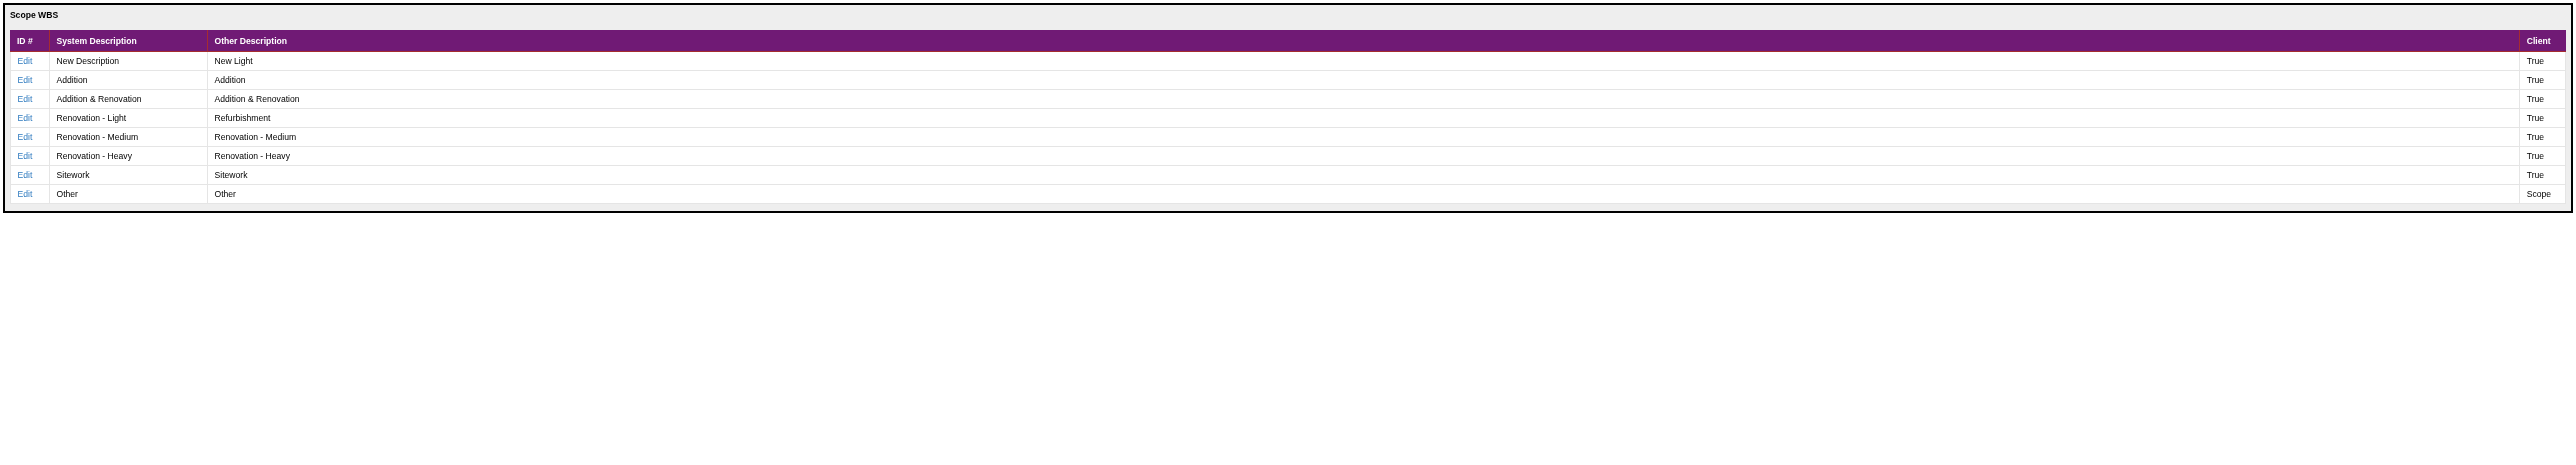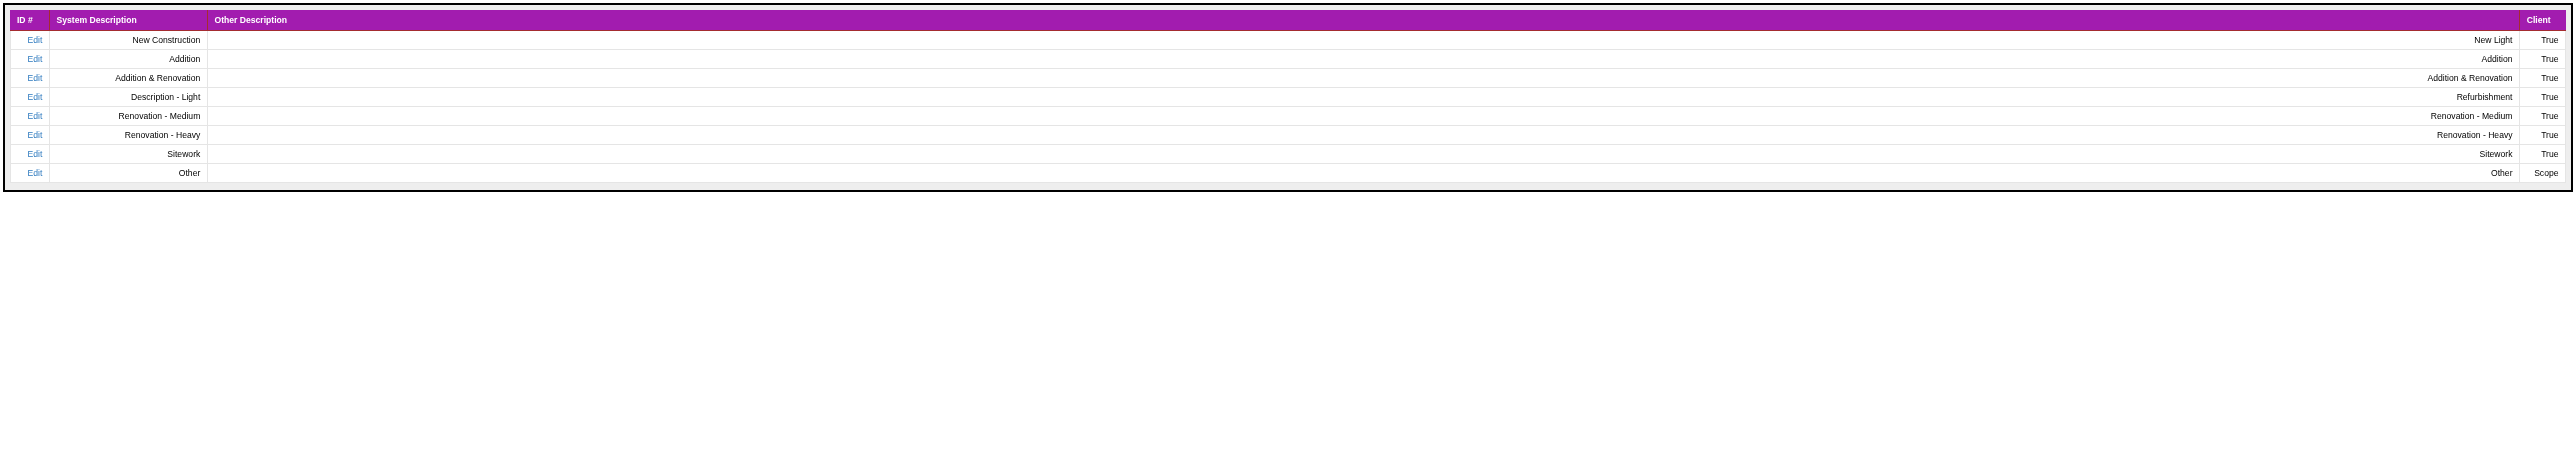--- a/index.html
+++ b/index.html
@@ -19,82 +19,82 @@
       font-size: 8.6px;
       color: #000;
       margin-bottom: 10.5px;
     }
     table {
       width: 100%;
       border-collapse: collapse;
       background: #fff;
     }
     thead th {
-      background: #a21caf;
+      background: #701a75;
       color: #fff;
       text-align: left;
       padding: 5.3px 6.6px;
       font-weight: bold;
       font-size: 8.6px;
       border-right: 0.7px solid #a52c30;
       border-bottom: 0.7px solid #a52c30;
     }
     thead th:last-child { border-right: none; }
     tbody td {
       padding: 4px 6.6px;
       border: 0.7px solid #e5e5e5;
       background: #fff;
       font-size: 8.6px;
       color: #000;
-      text-align: right;
     }
     .edit-link {
       color: #2f7bbf;
       cursor: pointer;
     }
     .col-id { width: 39px; }
     .col-sys { width: 158px; margin-top: 36px; }
     .col-active { width: 46px; }
   </style>
 </head>
 <body>
 
 <div class="panel">
+  <div class="panel-title">Scope WBS</div>
 
   <table>
     <thead>
       <tr>
         <th class="col-id">ID #</th>
         <th class="col-sys">System Description</th>
         <th>Other Description</th>
         <th class="col-active">Client</th>
       </tr>
     </thead>
     <tbody id="tbody">
         <tr>
           <td><span class="edit-link">Edit</span></td>
-          <td>New Construction</td>
+          <td>New Description</td>
           <td>New Light</td>
           <td>True</td>
         </tr>
         <tr>
           <td><span class="edit-link">Edit</span></td>
           <td>Addition</td>
           <td>Addition</td>
           <td>True</td>
         </tr>
         <tr>
           <td><span class="edit-link">Edit</span></td>
           <td>Addition &amp; Renovation</td>
           <td>Addition &amp; Renovation</td>
           <td>True</td>
         </tr>
         <tr>
           <td><span class="edit-link">Edit</span></td>
-          <td>Description - Light</td>
+          <td>Renovation - Light</td>
           <td>Refurbishment</td>
           <td>True</td>
         </tr>
         <tr>
           <td><span class="edit-link">Edit</span></td>
           <td>Renovation - Medium</td>
           <td>Renovation - Medium</td>
           <td>True</td>
         </tr>
         <tr>

